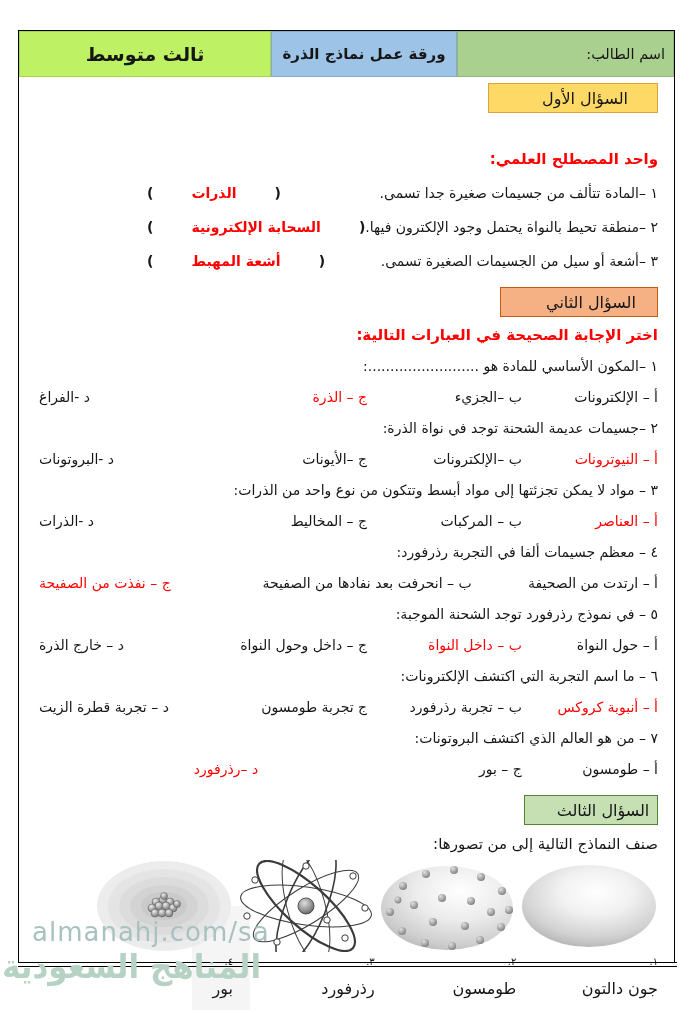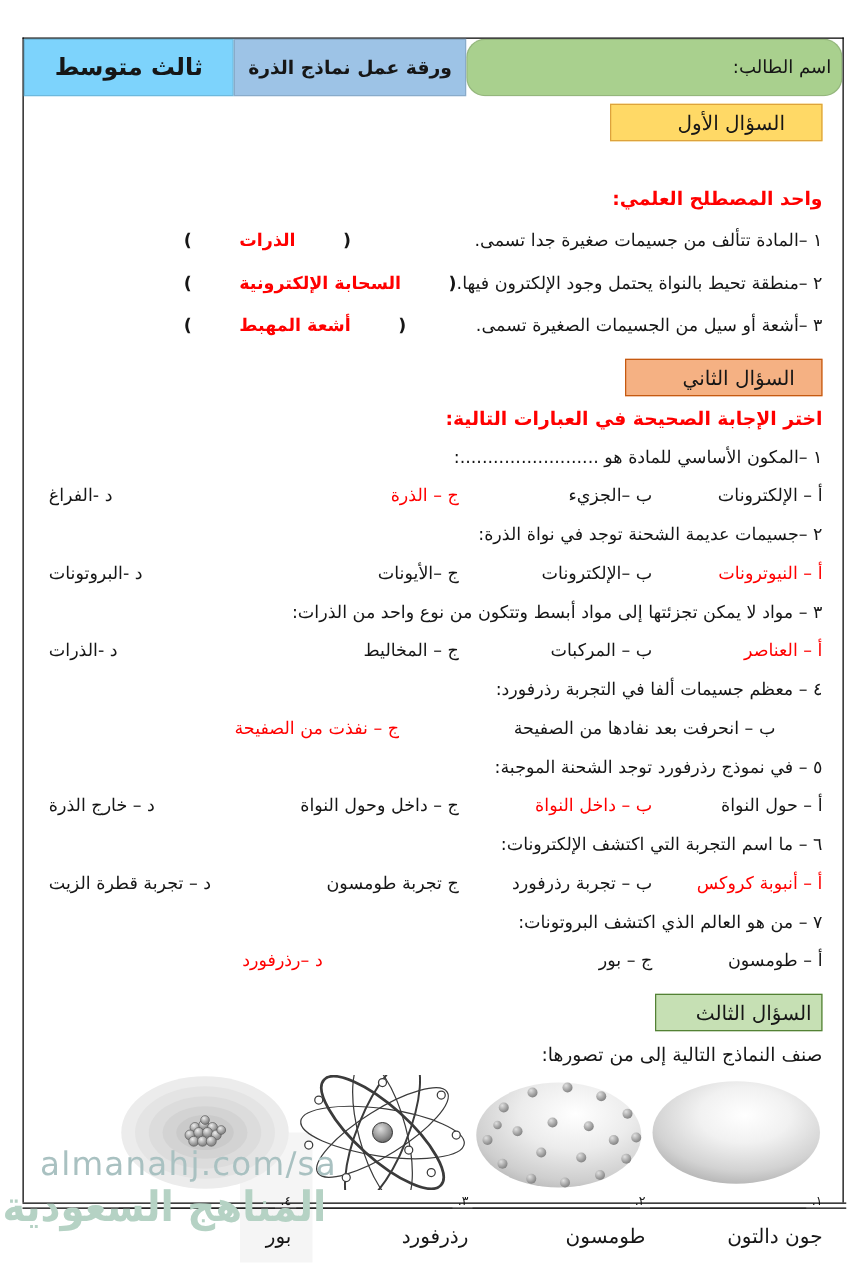--- a/index.html
+++ b/index.html
@@ -7,23 +7,23 @@
             font-family:"DejaVu Sans",sans-serif; color:#161616; }
 
   .patch { position:absolute; left:192px; top:906px; width:58px; height:104px; background:#f5f5f5; }
 
   .page { position:absolute; left:18px; top:30px; width:657px; height:932px;
           border:1.6px solid #000; border-bottom:none; box-sizing:border-box; }
 
   
   .header-row { display:flex; height:46px; }
   .cell { box-sizing:border-box; display:flex; align-items:center; border:1px solid rgba(0,0,0,0.12); }
-  .cell.gold  { width:168px; background:#7dd3fc; justify-content:center; font-weight:bold; font-size:19px; }
+  .cell.gold  { width:252px; background:#bef264; justify-content:center; font-weight:bold; font-size:19px; }
   .cell.blue  { width:186px; background:#9dc3e6; justify-content:center; font-weight:bold; font-size:15px; }
-  .cell.green { flex:1; background:#a9d08e; direction:rtl; padding-right:8px; font-size:14.5px;border-radius:15px; }
+  .cell.green { flex:1; background:#a9d08e; direction:rtl; padding-right:8px; font-size:14.5px; }
 
   
   .content { position:absolute; left:0; right:0; top:46px; bottom:0; direction:rtl;
              padding:6px 16px 0 20px; font-size:14px; line-height:20px; }
 
   .qbox { height:30px; line-height:30px; text-align:center; font-size:16px; box-sizing:border-box;padding-left:24px; }
   .qbox.one   { width:170px; background:#ffd966; border:1.6px solid #dda33c; }
   .qbox.two   { width:158px; background:#f5b183; border:1.6px solid #c55a11; margin-top:16px; }
   .qbox.three { width:134px; background:#c6e0b4; border:1.6px solid #538135; margin-top:16px; }
 
@@ -133,20 +133,21 @@
       <p class="q">٣ – مواد لا يمكن تجزئتها إلى مواد أبسط وتتكون من نوع واحد من الذرات:</p>
       <div class="opts">
         <span class="opt c-a red">أ – العناصر</span>
         <span class="opt c-b">ب – المركبات</span>
         <span class="opt c-c">ج – المخاليط</span>
         <span class="opt c-d">د -الذرات</span>
       </div>
 
       <p class="q">٤ – معظم جسيمات ألفا في التجربة رذرفورد:</p>
       <div class="opts three">
+        <span class="opt c-a">أ – ارتدت من الصحيفة</span>
         <span class="opt c-b">ب – انحرفت بعد نفادها من الصفيحة</span>
         <span class="opt c-c3 red">ج – نفذت من الصفيحة</span>
       </div>
 
       <p class="q">٥ – في نموذج رذرفورد توجد الشحنة الموجبة:</p>
       <div class="opts">
         <span class="opt c-a">أ – حول النواة</span>
         <span class="opt c-b red">ب – داخل النواة</span>
         <span class="opt c-c">ج – داخل وحول النواة</span>
         <span class="opt c-d">د – خارج الذرة</span>

